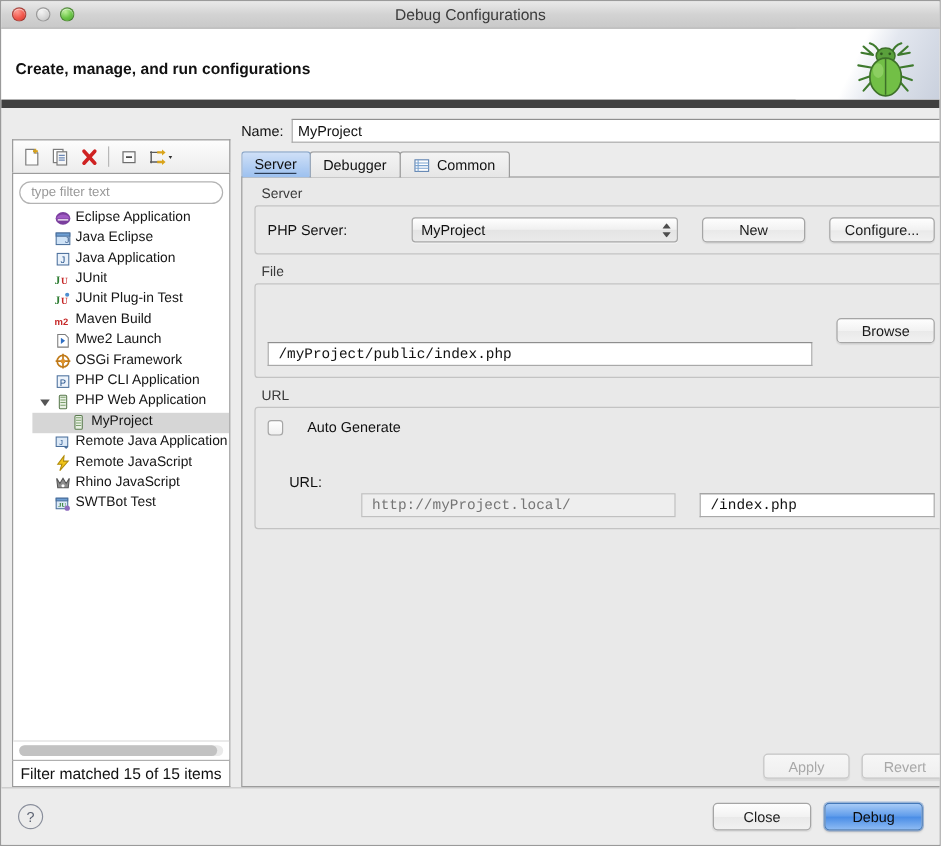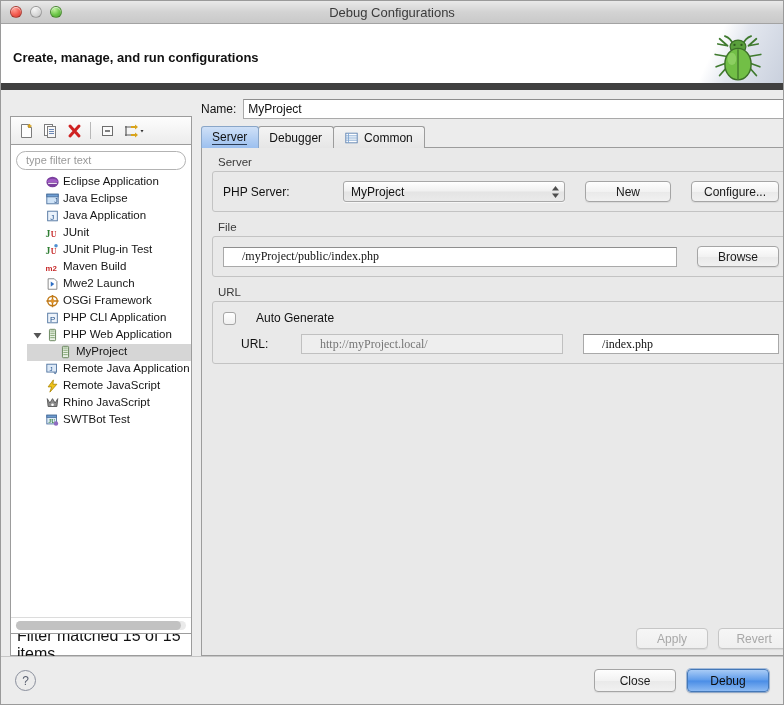--- a/index.html
+++ b/index.html
@@ -150,21 +150,21 @@
   .hscroll-thumb {
     width: 97%; height: 9px; border-radius: 5px;
     background: #c2c2c2;
   }
   .filterstatus {
     flex: none; height: 22px;
     border: 1px solid #9c9c9c; border-top: none;
     background: #fff;
     display: flex; align-items: center;
     padding-left: 6px;
-    font-size: 16px; color: #111;
+    font-size: 13px; color: #111;
   }
 
   
   .right {
     flex: 1 1 auto; margin-left: 9px;
     display: flex; flex-direction: column;
     min-height: 0;
   }
   .namerow {
     flex: none; display: flex; align-items: center;
@@ -263,24 +263,25 @@
     background: linear-gradient(to bottom, #a8cbf6 0%, #5f9ceb 48%, #4a8de6 52%, #8cbaf3 100%);
     border-color: #4478b8; color: #0d0d0d;
     box-shadow: 0 0 0 1px rgba(80,130,200,.45), 0 1px 2px rgba(0,0,0,.22);
   }
 
   .textfield {
     height: 20px;
     border: 1px solid #a9a9a9; border-top-color: #8e8e8e;
     background: #fff;
     font-size: 12px; color: #111;
-    padding: 0 18px;
+    padding: 0 8px;
     display: flex; align-items: center;
-    font-family: Liberation Serif, serif;
+    font-family: Liberation Mono, monospace;
     outline: none;
+    margin-top: 39px;
   }
   .textfield.muted { background: #eeeeee; color: #9a9a9a; border-color: #c0c0c0; }
 
   .checkrow { display: flex; align-items: center; gap: 20px; margin-bottom: 9px; }
   .checkbox {
     width: 13px; height: 13px; flex: none;
     border: 1px solid #a6a6a6; border-radius: 3px;
     background: linear-gradient(to bottom, #ffffff, #f0f0f0);
   }
 

